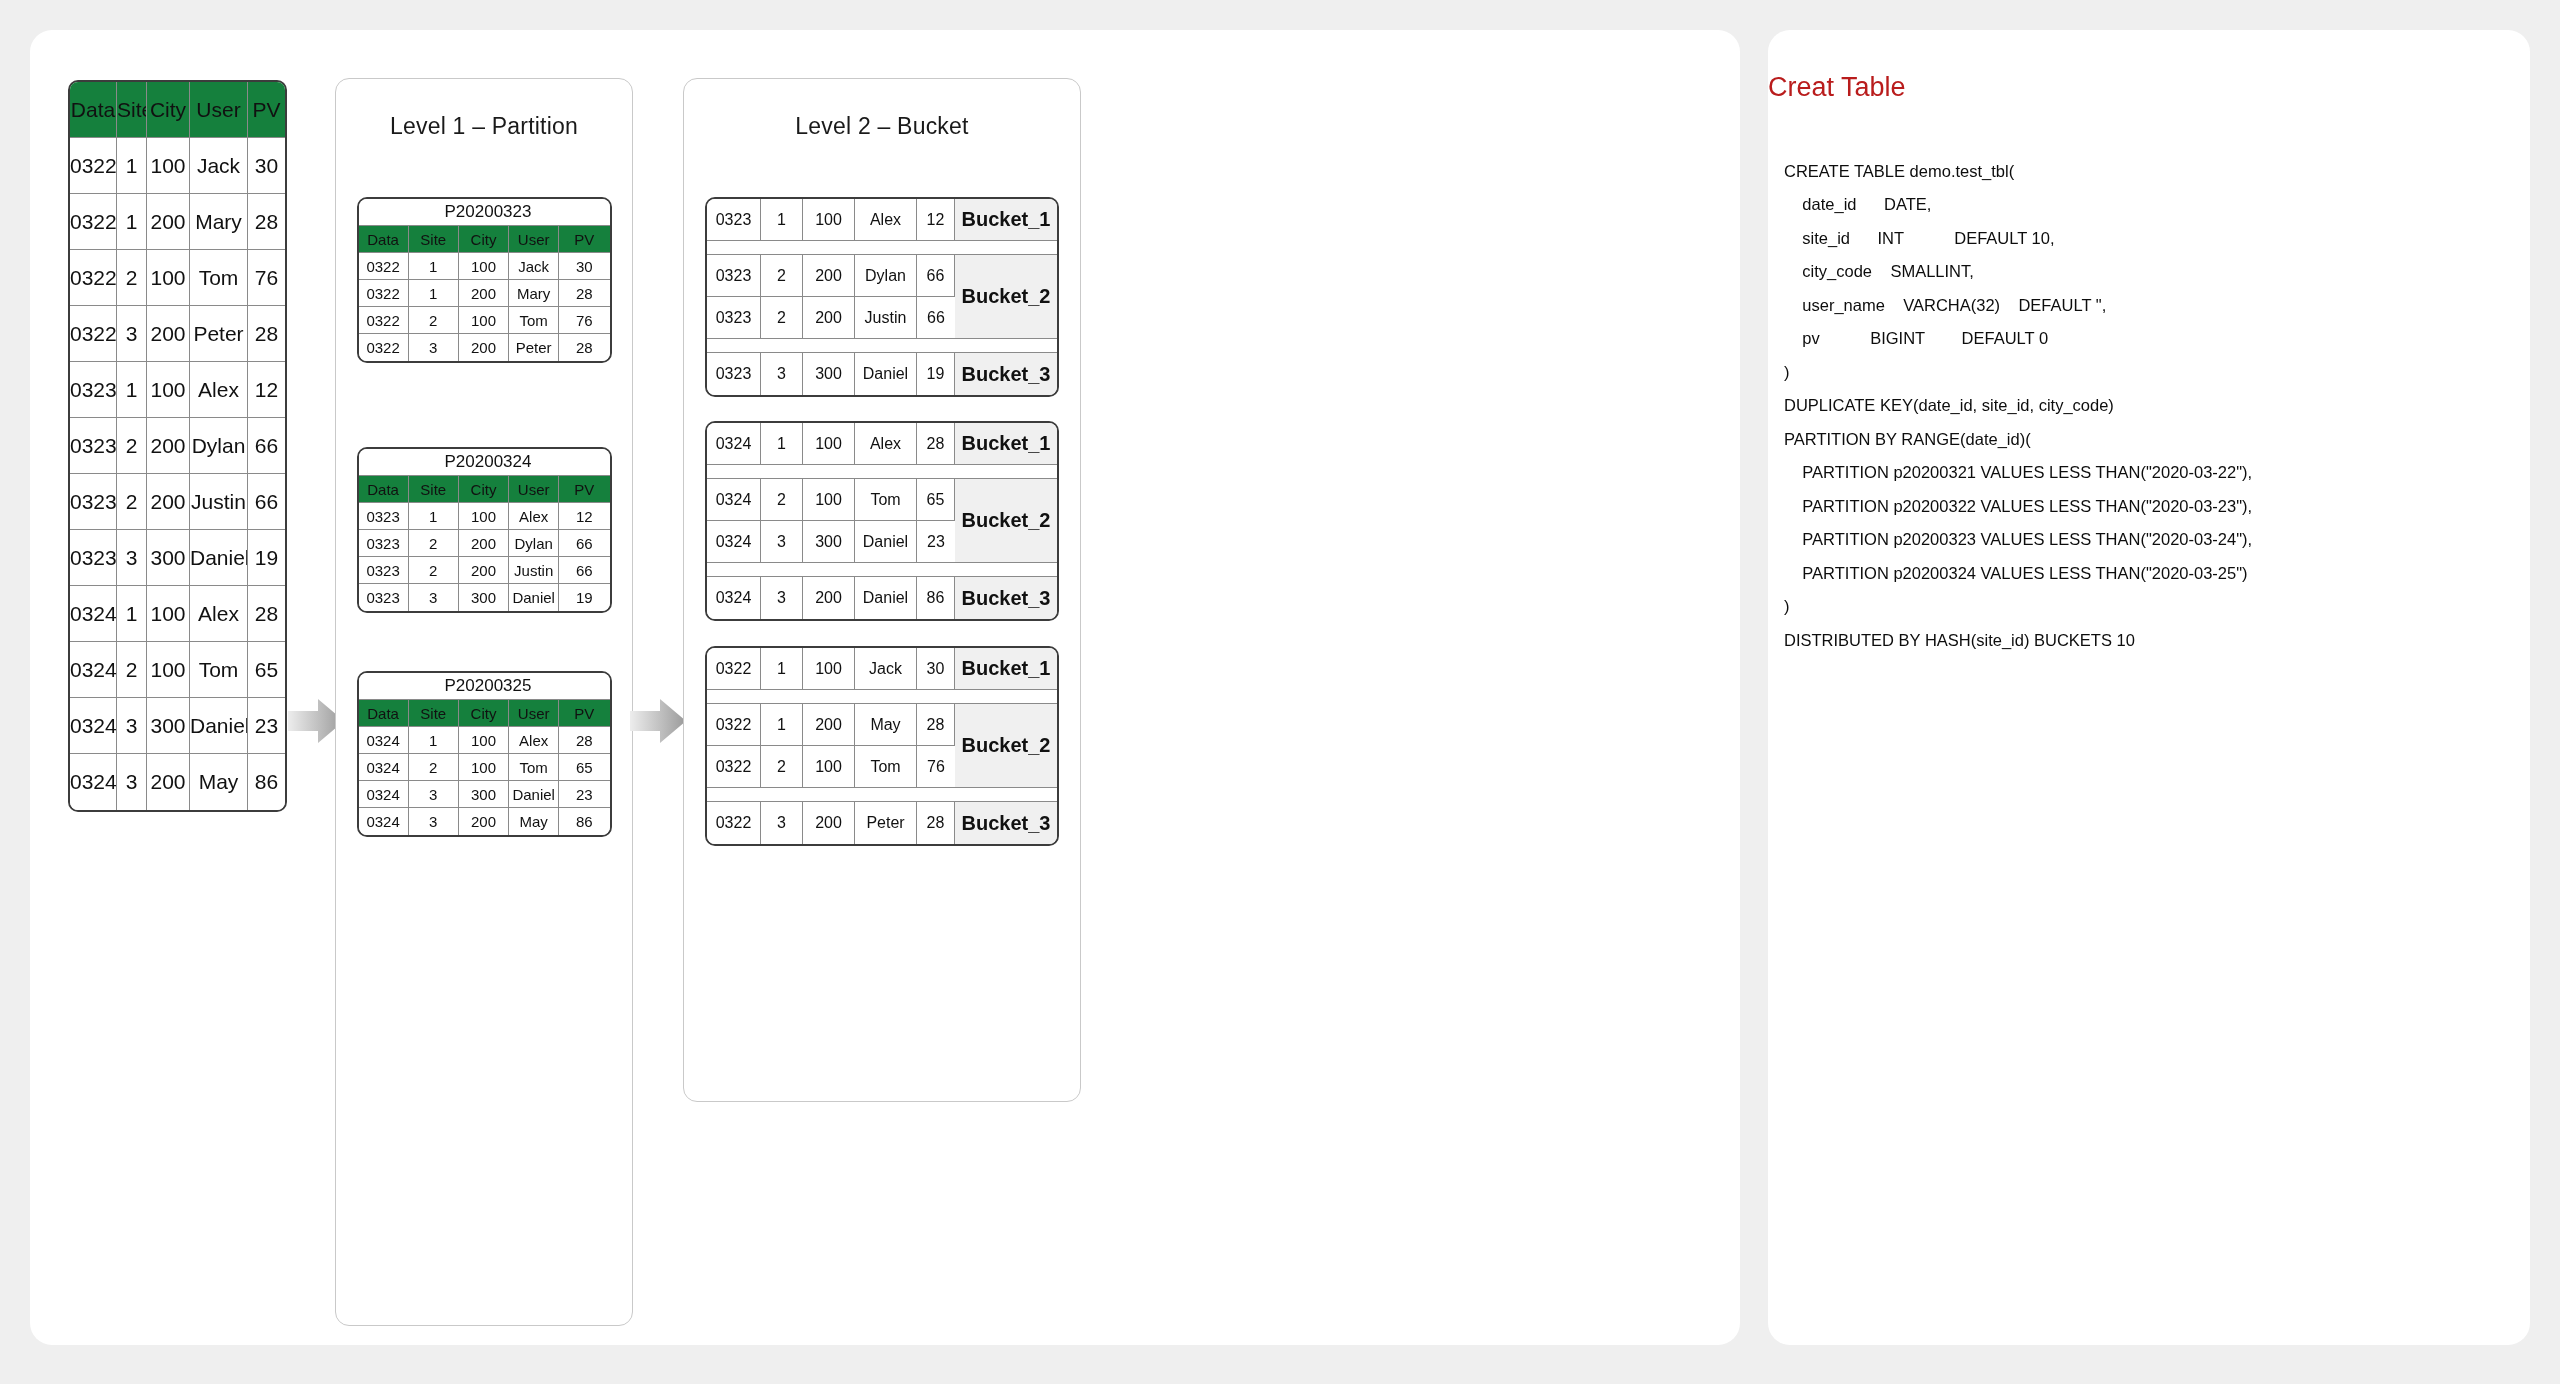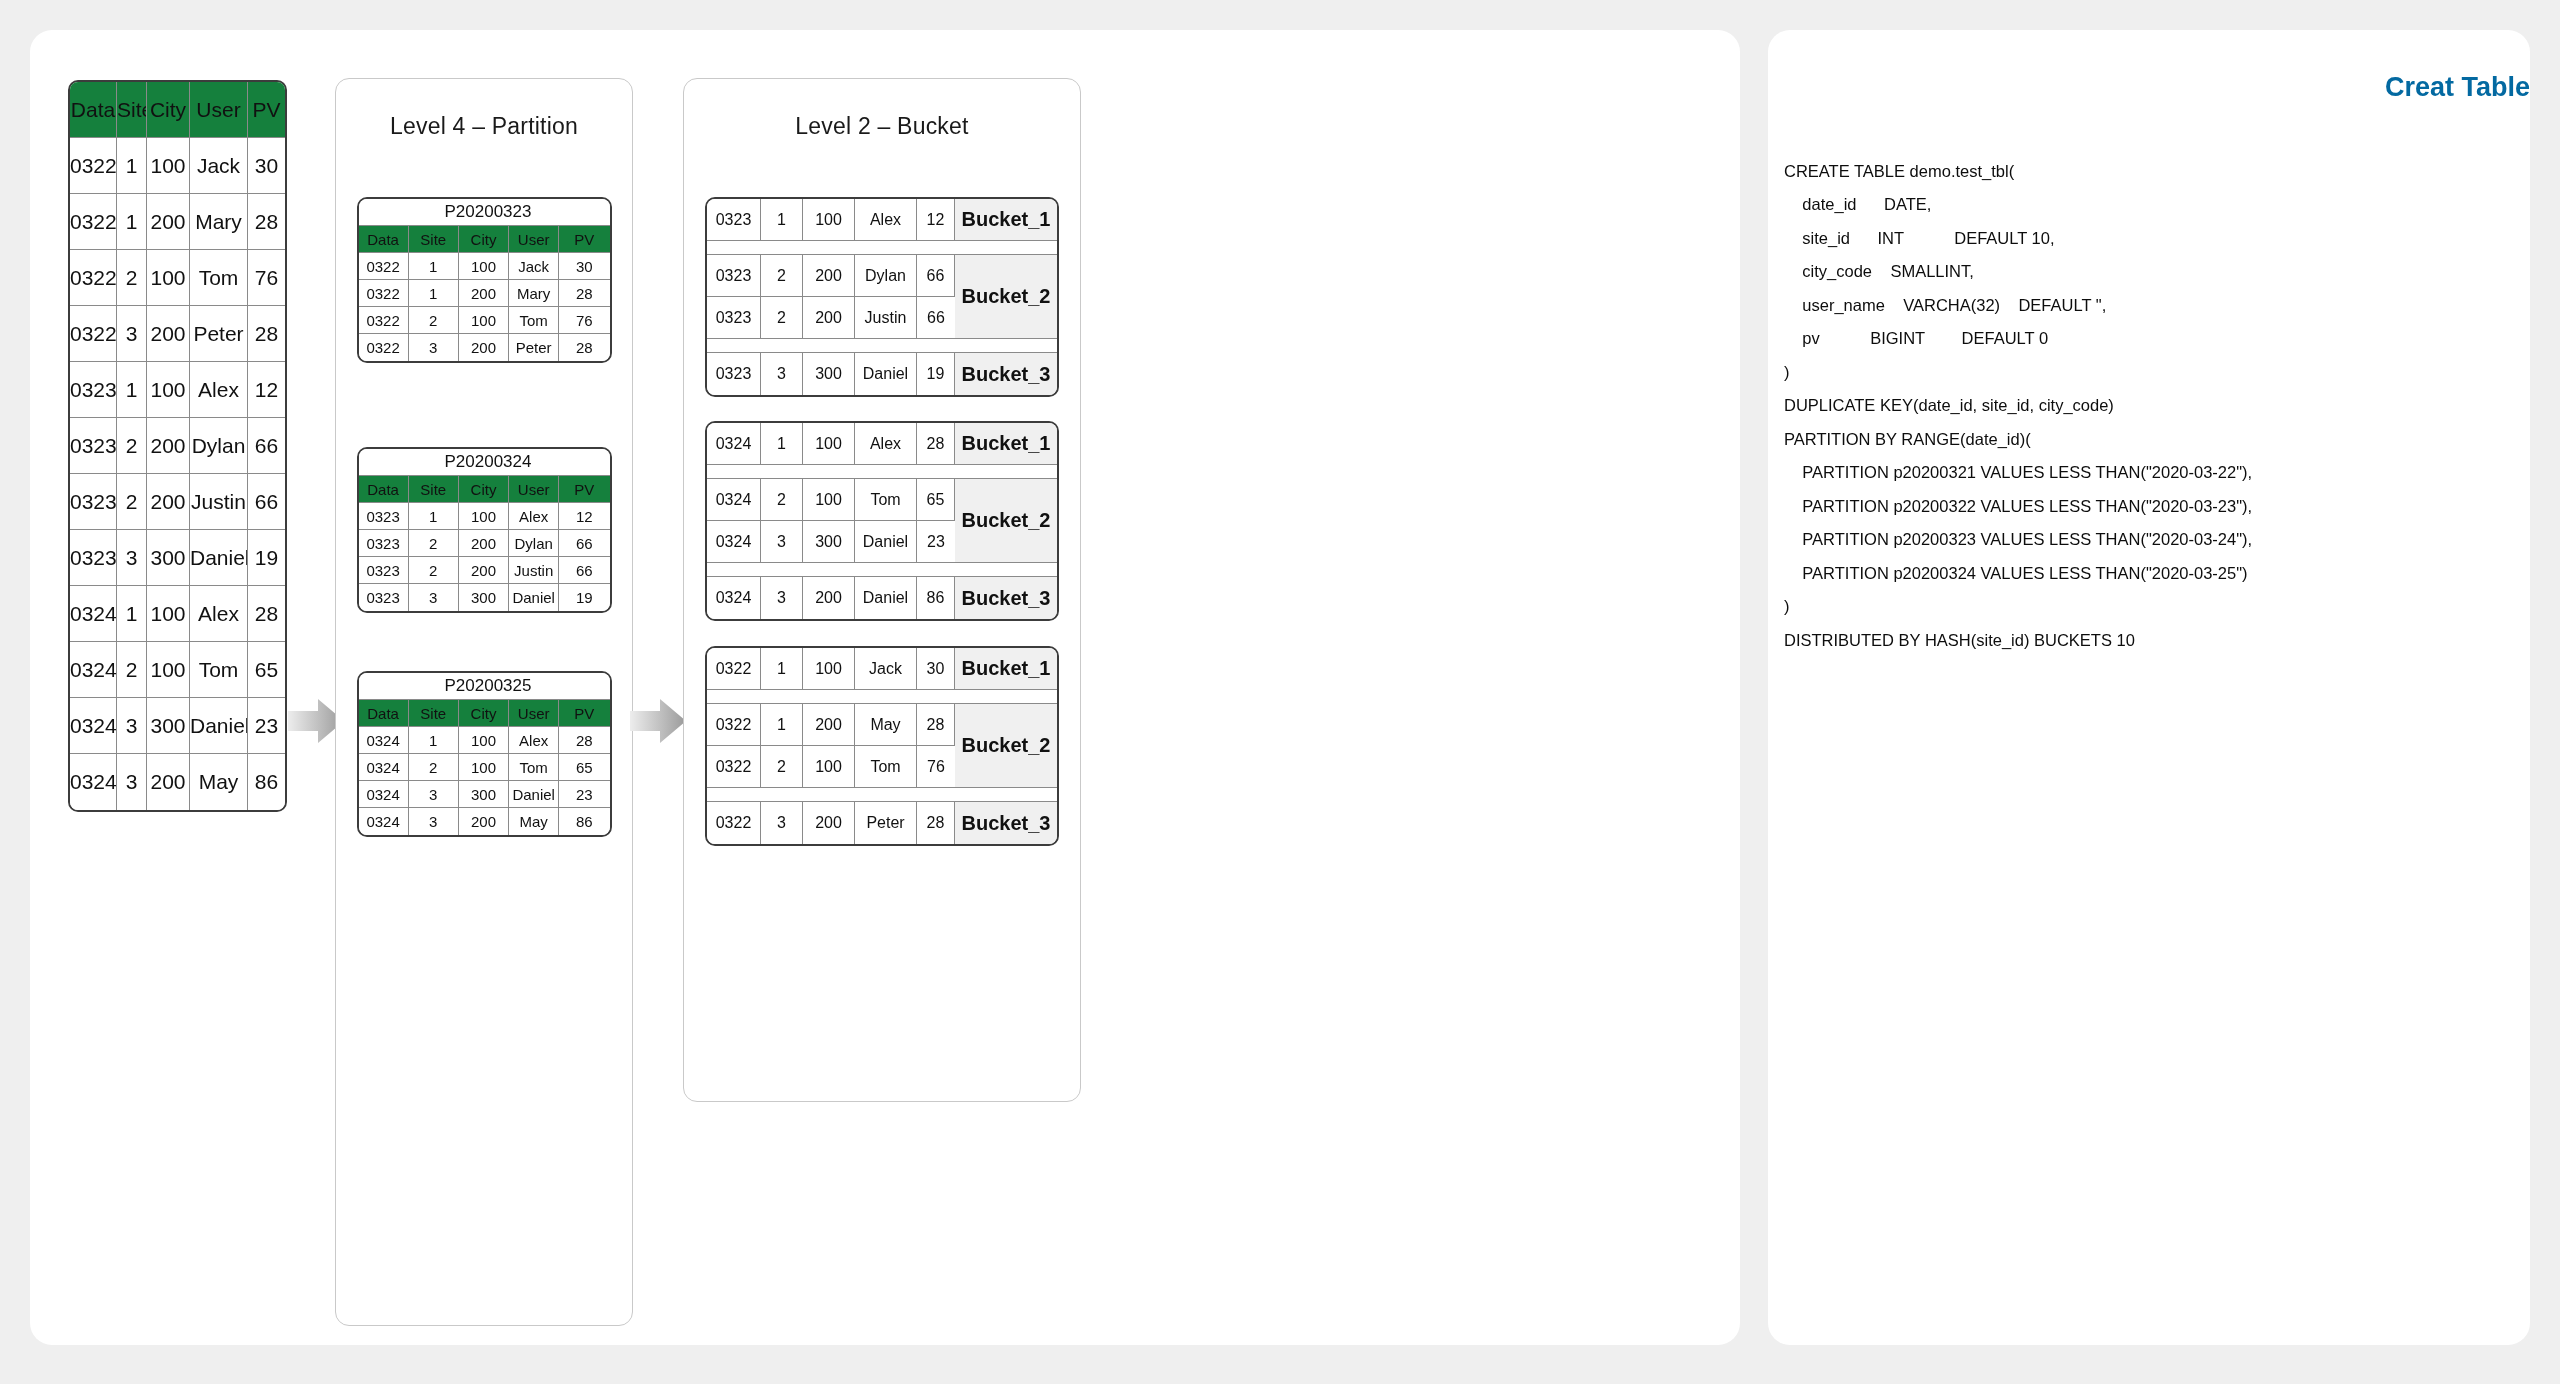--- a/index.html
+++ b/index.html
@@ -129,24 +129,23 @@
   
   .arrow { position: absolute; width: 56px; height: 46px; }
   #arrow-1 { left: 258px; top: 668px; }
   #arrow-2 { left: 600px; top: 668px; }
 
   
   #create-title {
     position: absolute;
     left: 0; top: 42px;
     width: 100%;
-    text-align: right;
+    text-align: left;
     font-size: 27px;
-    color: #0369a1;
-    font-weight: bold;
+    color: #b91c1c;
   }
   #create-code {
     position: absolute;
     left: 16px; top: 108px;
     width: 746px;
     font-family: Liberation Sans, sans-serif;
     font-size: 16.5px;
     line-height: 33.5px;
     color: #0d0d0d;
     white-space: pre;
@@ -266,21 +265,21 @@
           <linearGradient id="ag1" x1="0" y1="0" x2="1" y2="0">
             <stop offset="0" stop-color="#ededed"></stop>
             <stop offset="1" stop-color="#9a9a9a"></stop>
           </linearGradient>
         </defs>
         <polygon points="0,13 30,13 30,1 56,23 30,45 30,33 0,33" fill="url(#ag1)"></polygon>
       </svg>
     </div>
 
     <div class="card" id="card-l1">
-      <div class="card-title">Level 4 – Partition</div>
+      <div class="card-title">Level 1 – Partition</div>
       <div class="part-block" id="part-0">
           <table class="tbl part-table">
             <tbody>
               <tr>
                 <td colspan="5" class="part-name">P20200323</td>
               </tr>
               <tr>
                 <th class="c-data">Data</th>
                 <th class="c-site">Site</th>
                 <th class="c-city">City</th>

